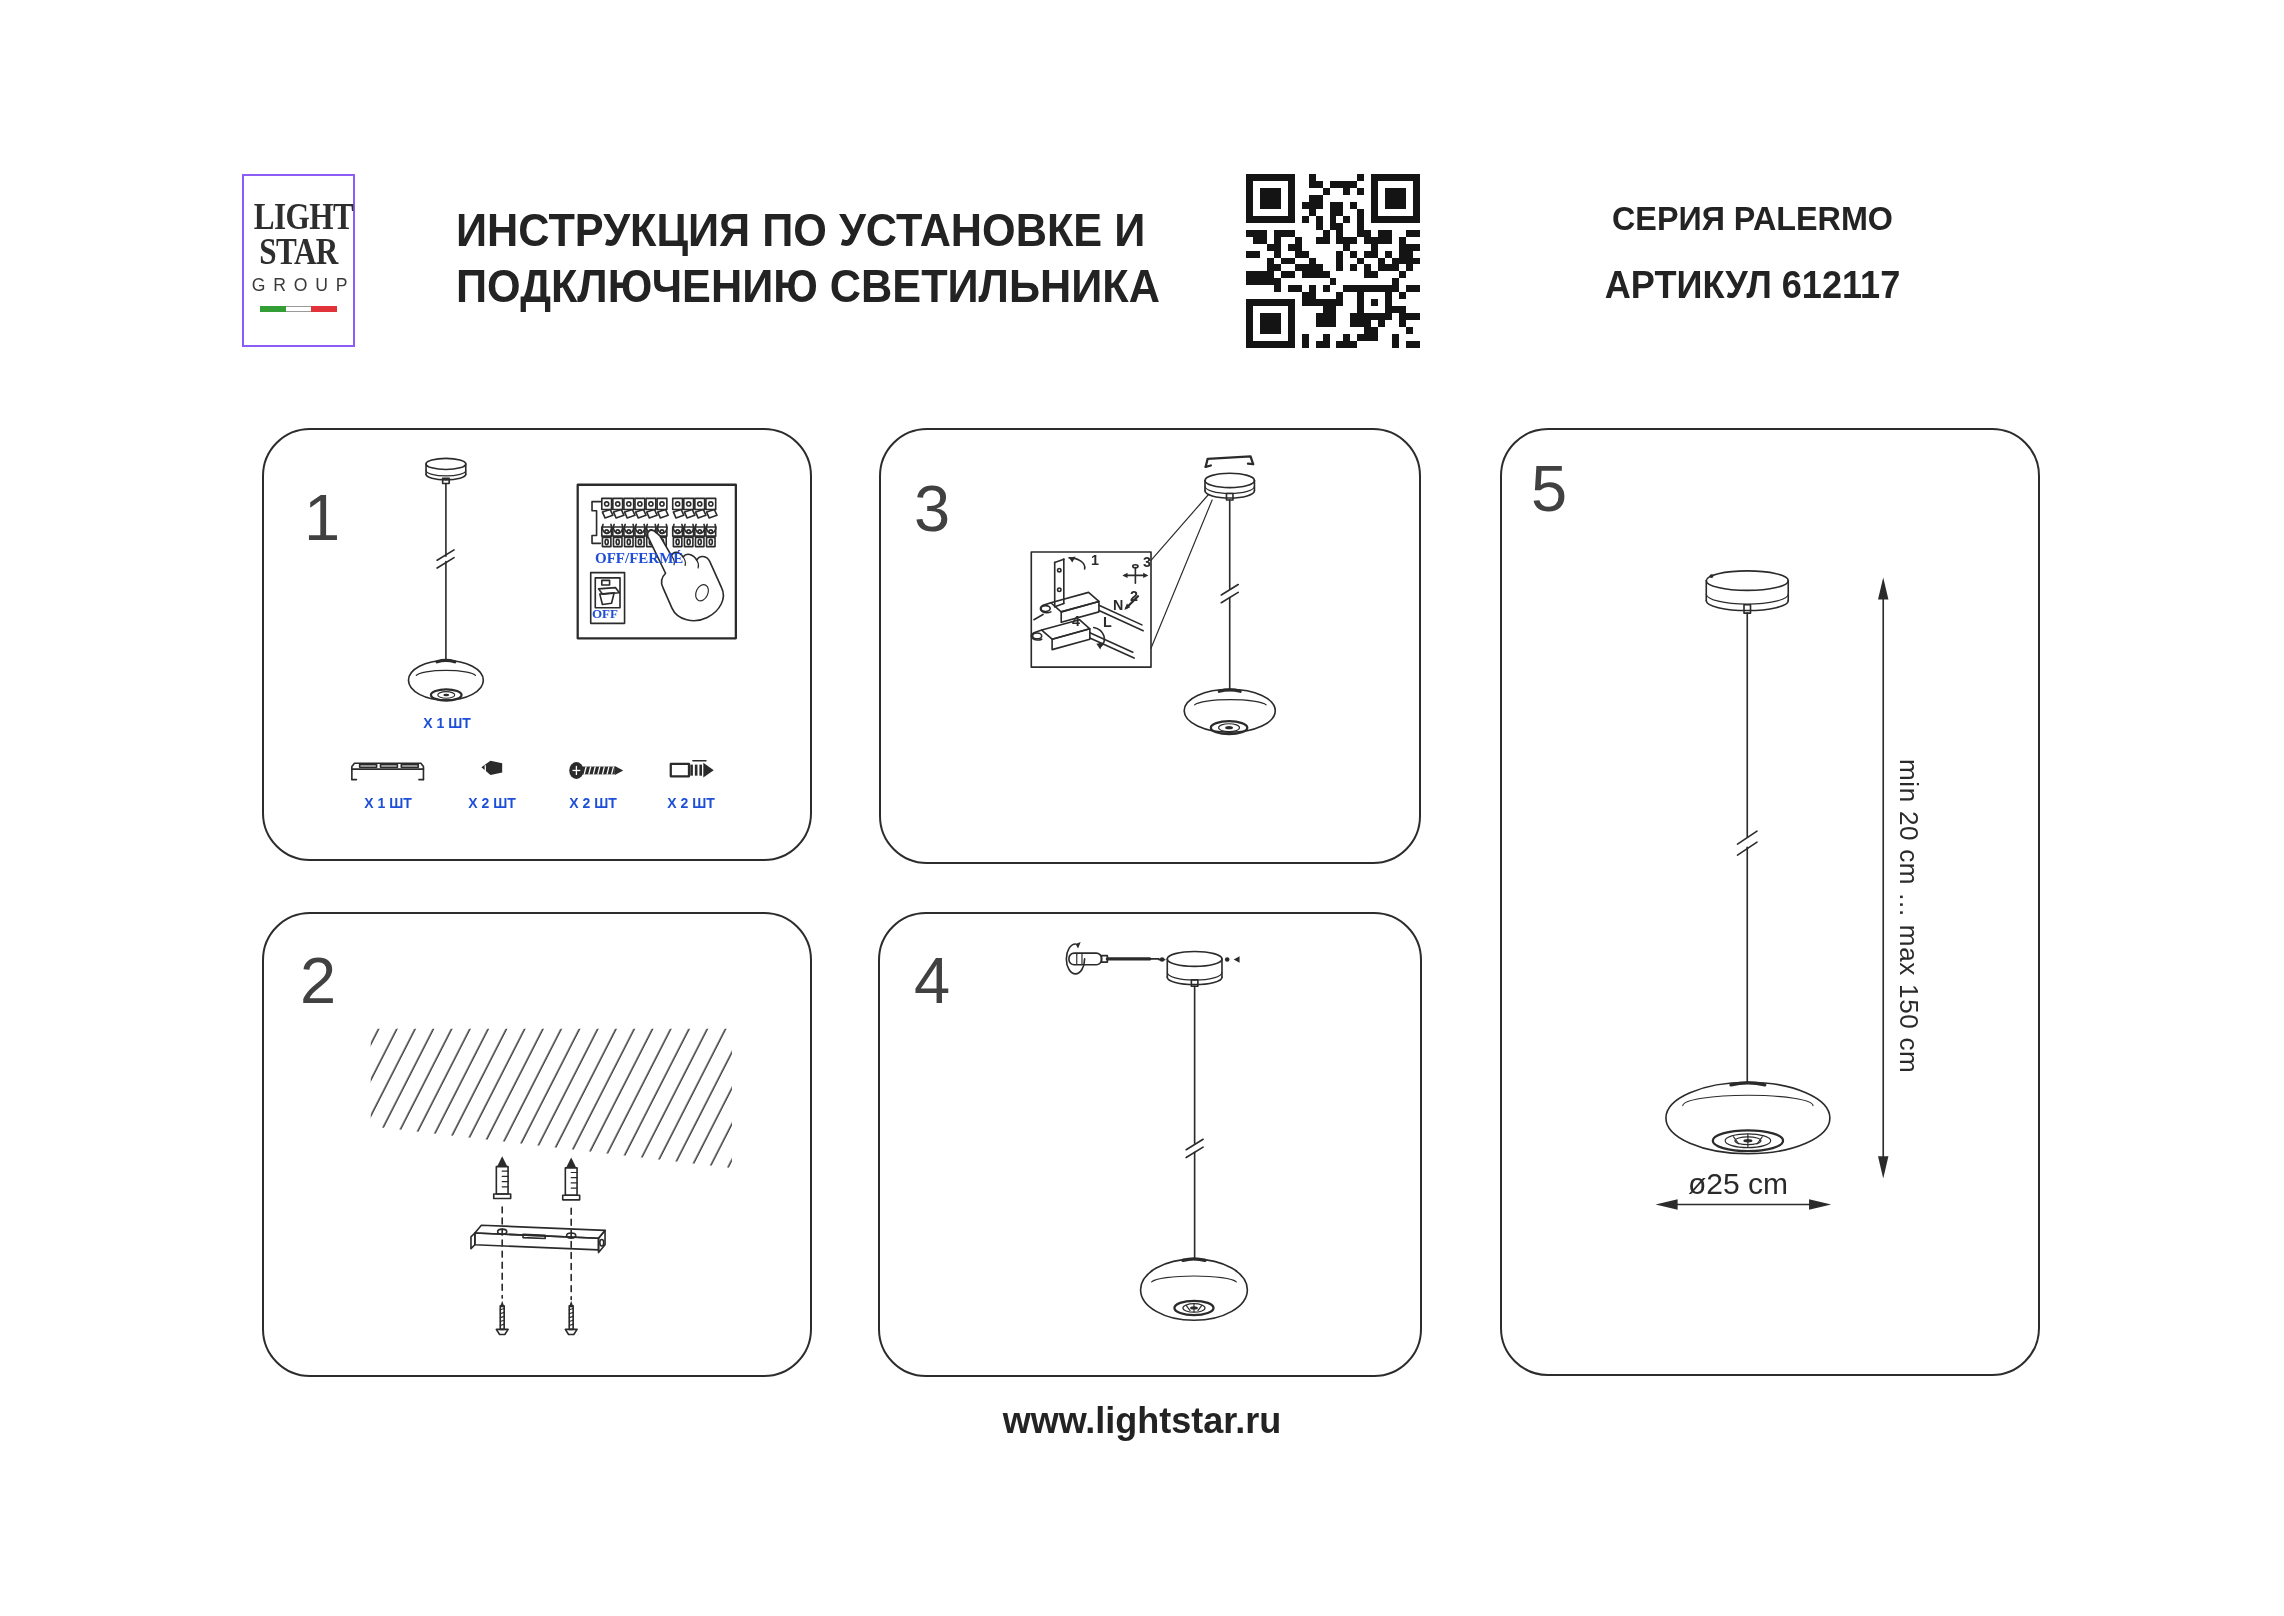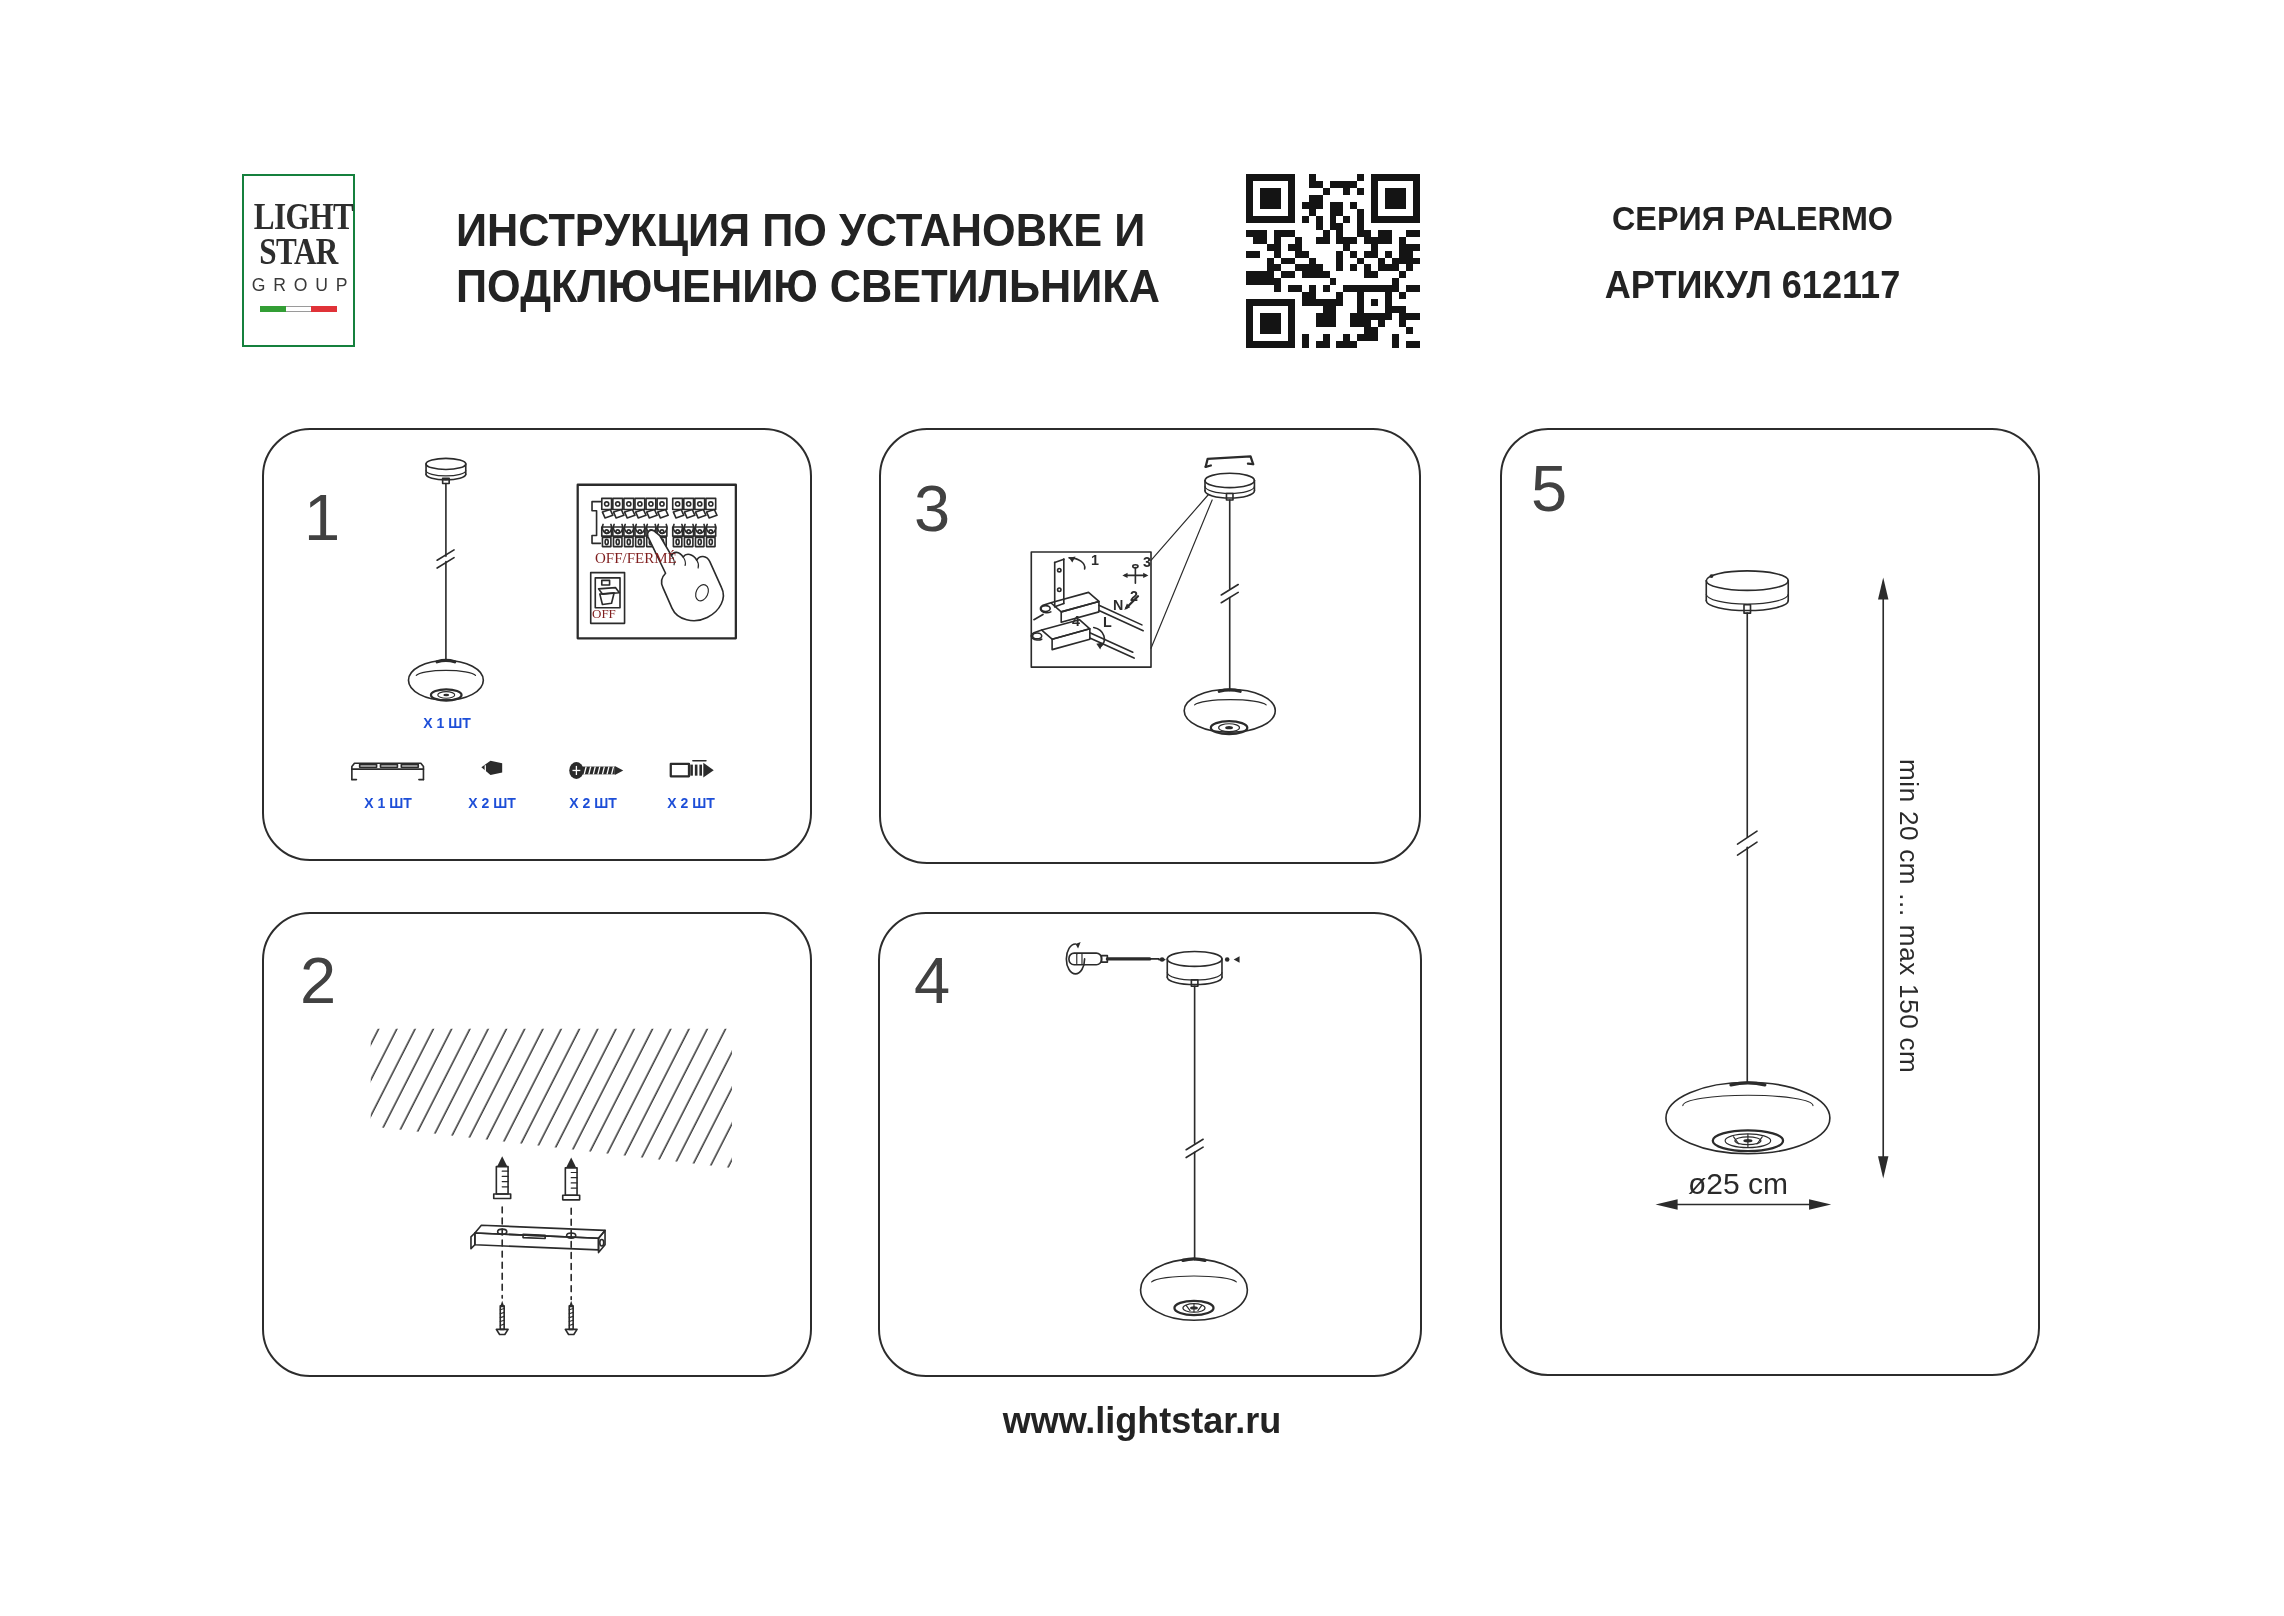--- a/index.html
+++ b/index.html
@@ -1,21 +1,21 @@
 <!DOCTYPE html>
 <html style="font-size:10.4px"><head>
 <meta charset="utf-8">
 <style>
   html,body{margin:0;padding:0}
   body{width:2284px;height:1616px;background:#ffffff;position:relative;
        font-family:"Liberation Sans",sans-serif;color:#2a2a2a;overflow:hidden}
 
   
   .logo{position:absolute;left:242px;top:174px;width:113px;height:173px;
-        border:2px solid #15803d;box-sizing:border-box;text-align:center;background:#fff}
+        border:2px solid #8b5cf6;box-sizing:border-box;text-align:center;background:#fff}
   .logo-word{font-family:"Liberation Serif",serif;font-weight:700;font-size:38px;line-height:35px;
              color:#2e2e2e;transform:scaleX(.82);transform-origin:50% 50%;letter-spacing:-0.7px}
   .logo-inner{padding-top:23.4px}
   .logo-group{font-size:17.6px;letter-spacing:7.8px;padding-left:7.8px;color:#3a3a3a;margin-top:5.2px;font-weight:400}
   .flag{width:77px;height:6.5px;margin:10.4px auto 0;display:flex}
   .flag span{display:block;height:100%}
   .flag .g{width:26px}
   .flag .wh{width:25px;box-sizing:border-box;border-top:0.7px solid #9a9a9a;border-bottom:0.7px solid #9a9a9a}
   .flag .r{width:26px}
 
@@ -35,21 +35,21 @@
   .s3{fill:none;stroke:#2b2b2b;stroke-width:3.5;stroke-linecap:round;stroke-linejoin:round}
   .s5{fill:none;stroke:#2b2b2b;stroke-width:5;stroke-linecap:round}
   .thin{fill:none;stroke:#2b2b2b;stroke-width:1.8;stroke-linecap:round}
   .f{fill:#2b2b2b;stroke:none}
   .w{fill:#ffffff;stroke:#2b2b2b;stroke-width:2.5;stroke-linejoin:round;stroke-linecap:round}
   .dash{stroke-dasharray:9 8}
   .wt{stroke:#ffffff;stroke-width:2;fill:none}
 
   .caption{position:absolute;font-weight:700;font-size:14px;color:#1d4ed8;white-space:nowrap;
            transform:translateX(-50%)}
-  .stencil{position:absolute;font-family:"Liberation Serif",serif;font-weight:400;color:#7f1d1d;white-space:nowrap}
+  .stencil{position:absolute;font-family:"Liberation Serif",serif;font-weight:700;color:#1d4ed8;white-space:nowrap}
   .steplbl{position:absolute;font-weight:700;font-size:14.3px;color:#2b2b2b;white-space:nowrap}
   .vlabel{position:absolute;writing-mode:vertical-rl;font-size:26px;color:#2a2a2a;letter-spacing:0.7px;white-space:nowrap}
   .dimlbl{position:absolute;font-size:30px;color:#2a2a2a;white-space:nowrap;transform:translateX(-50%)}
 
   .footer{position:absolute;left:0;top:1400px;width:2284px;text-align:center;
           font-size:36px;font-weight:700;color:#232323}
 </style>
 </head>
 <body>
 

